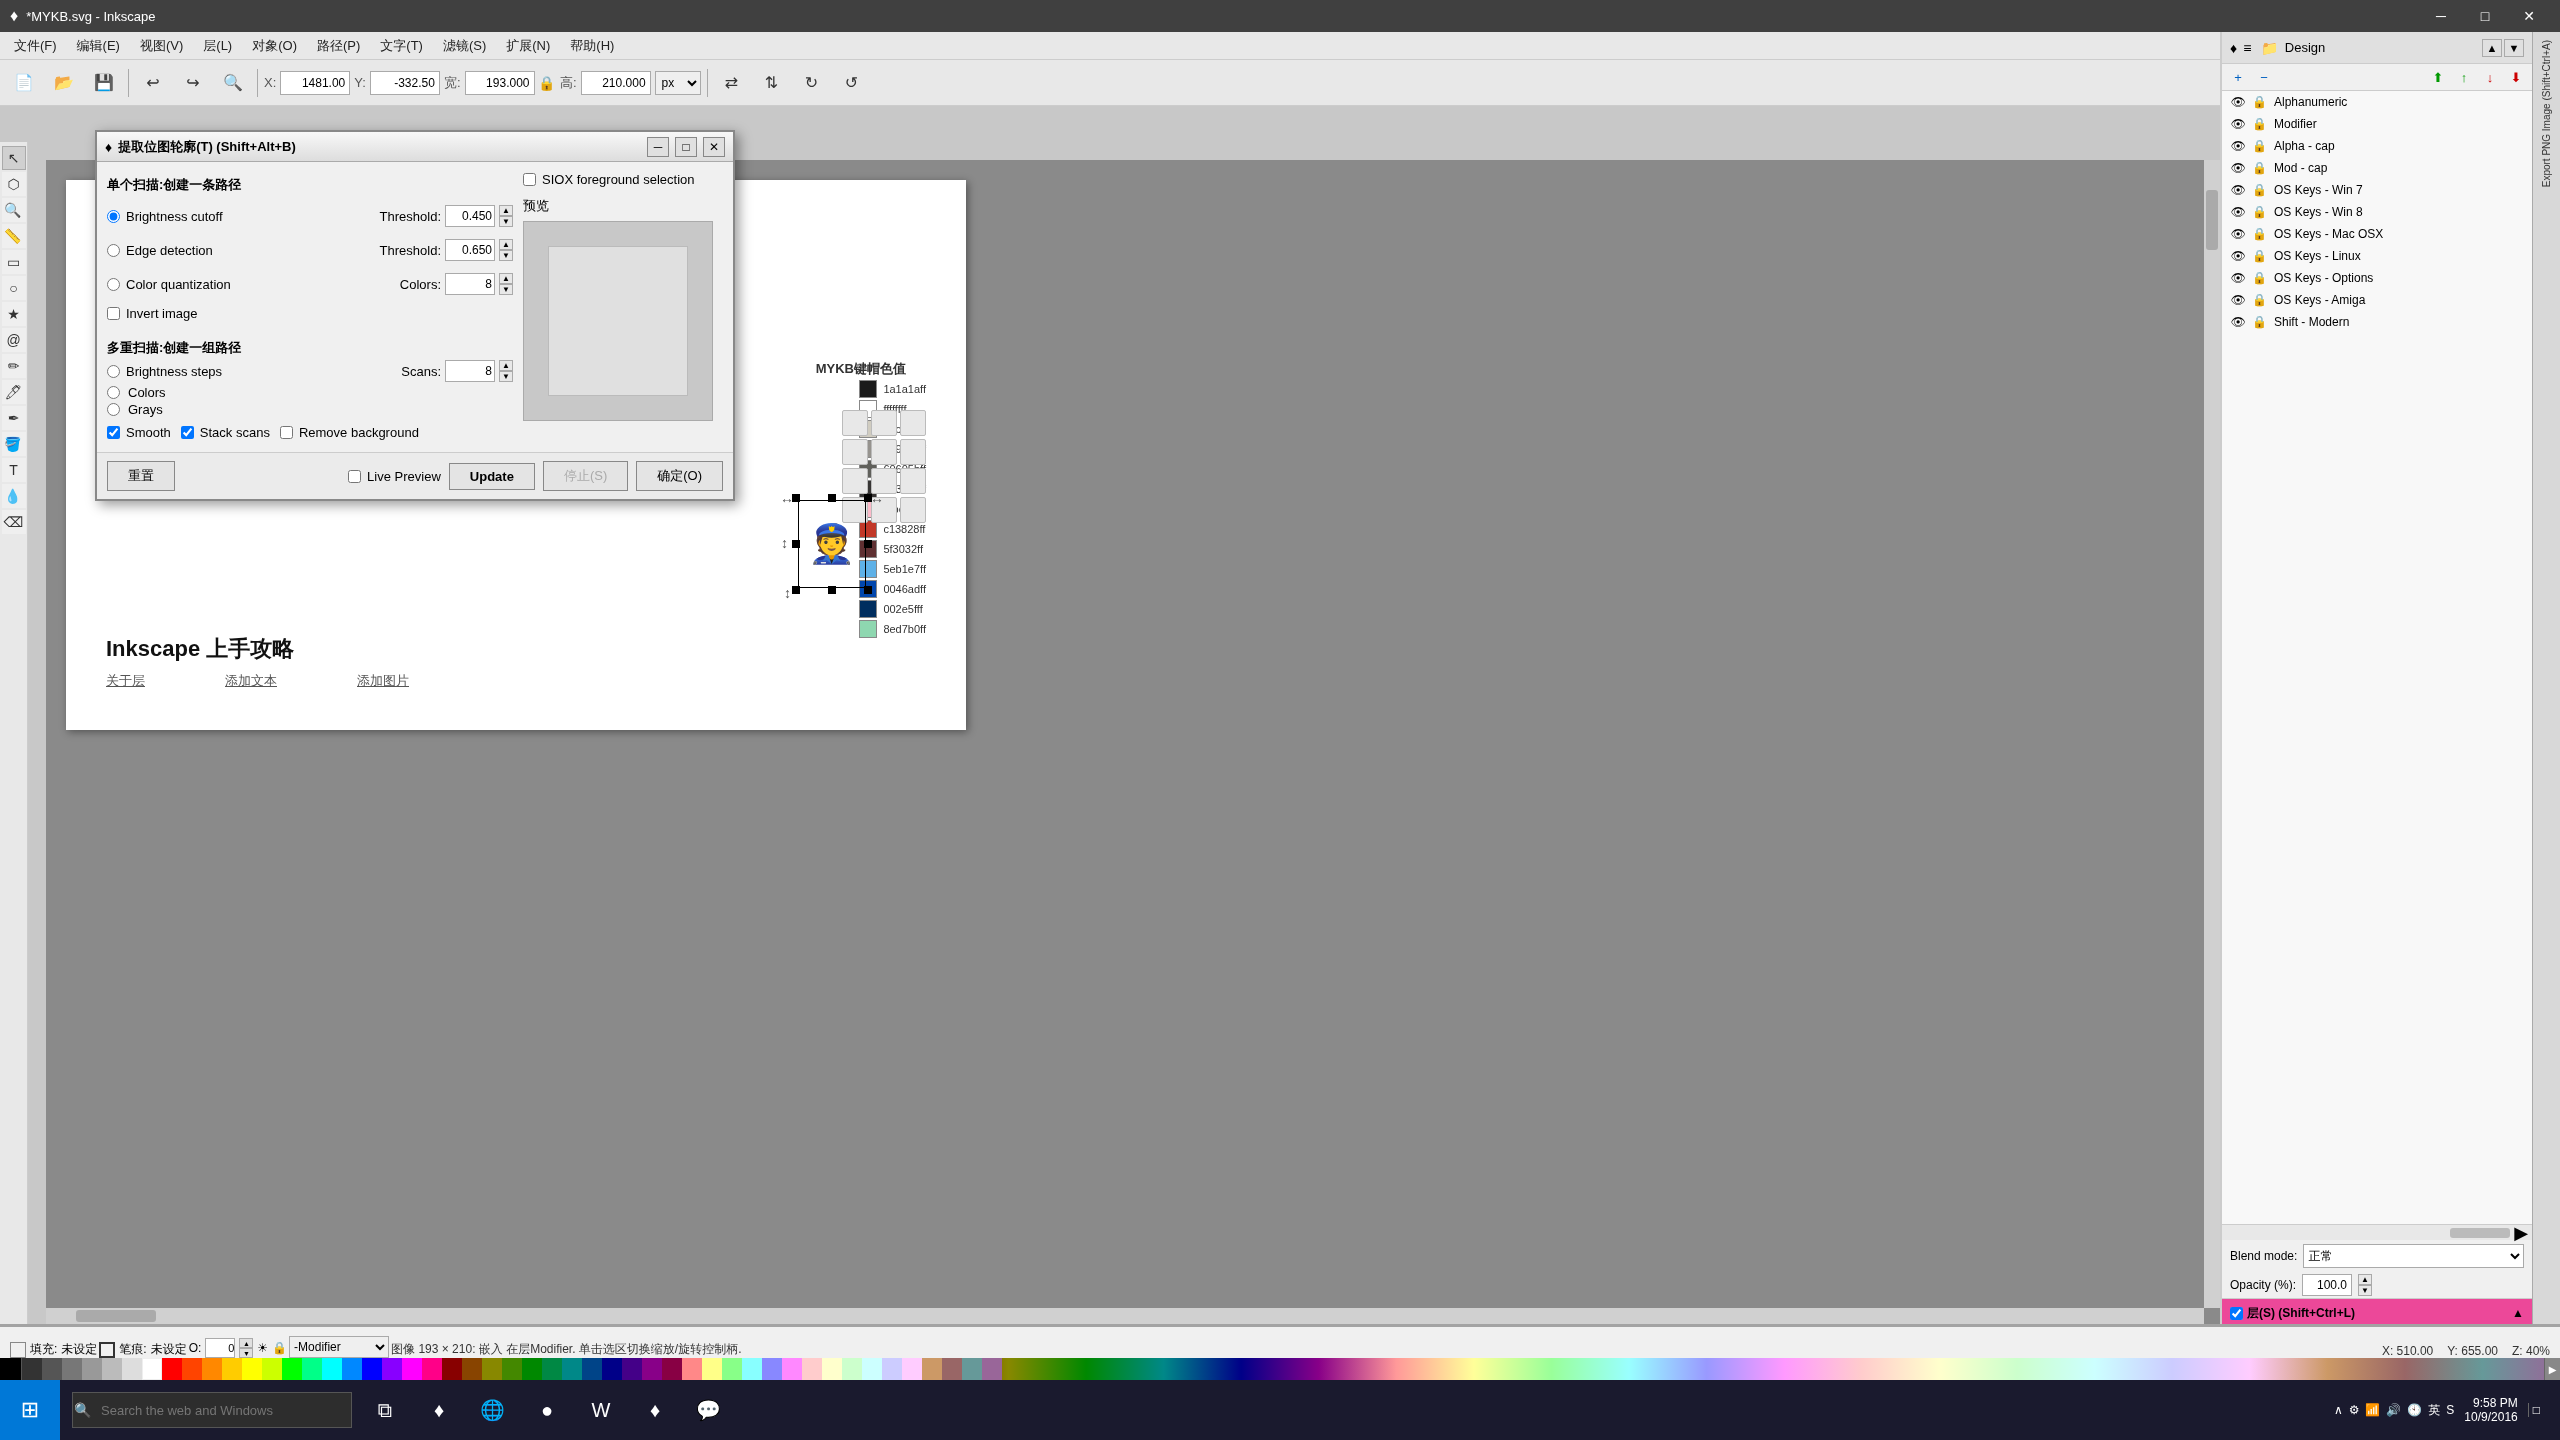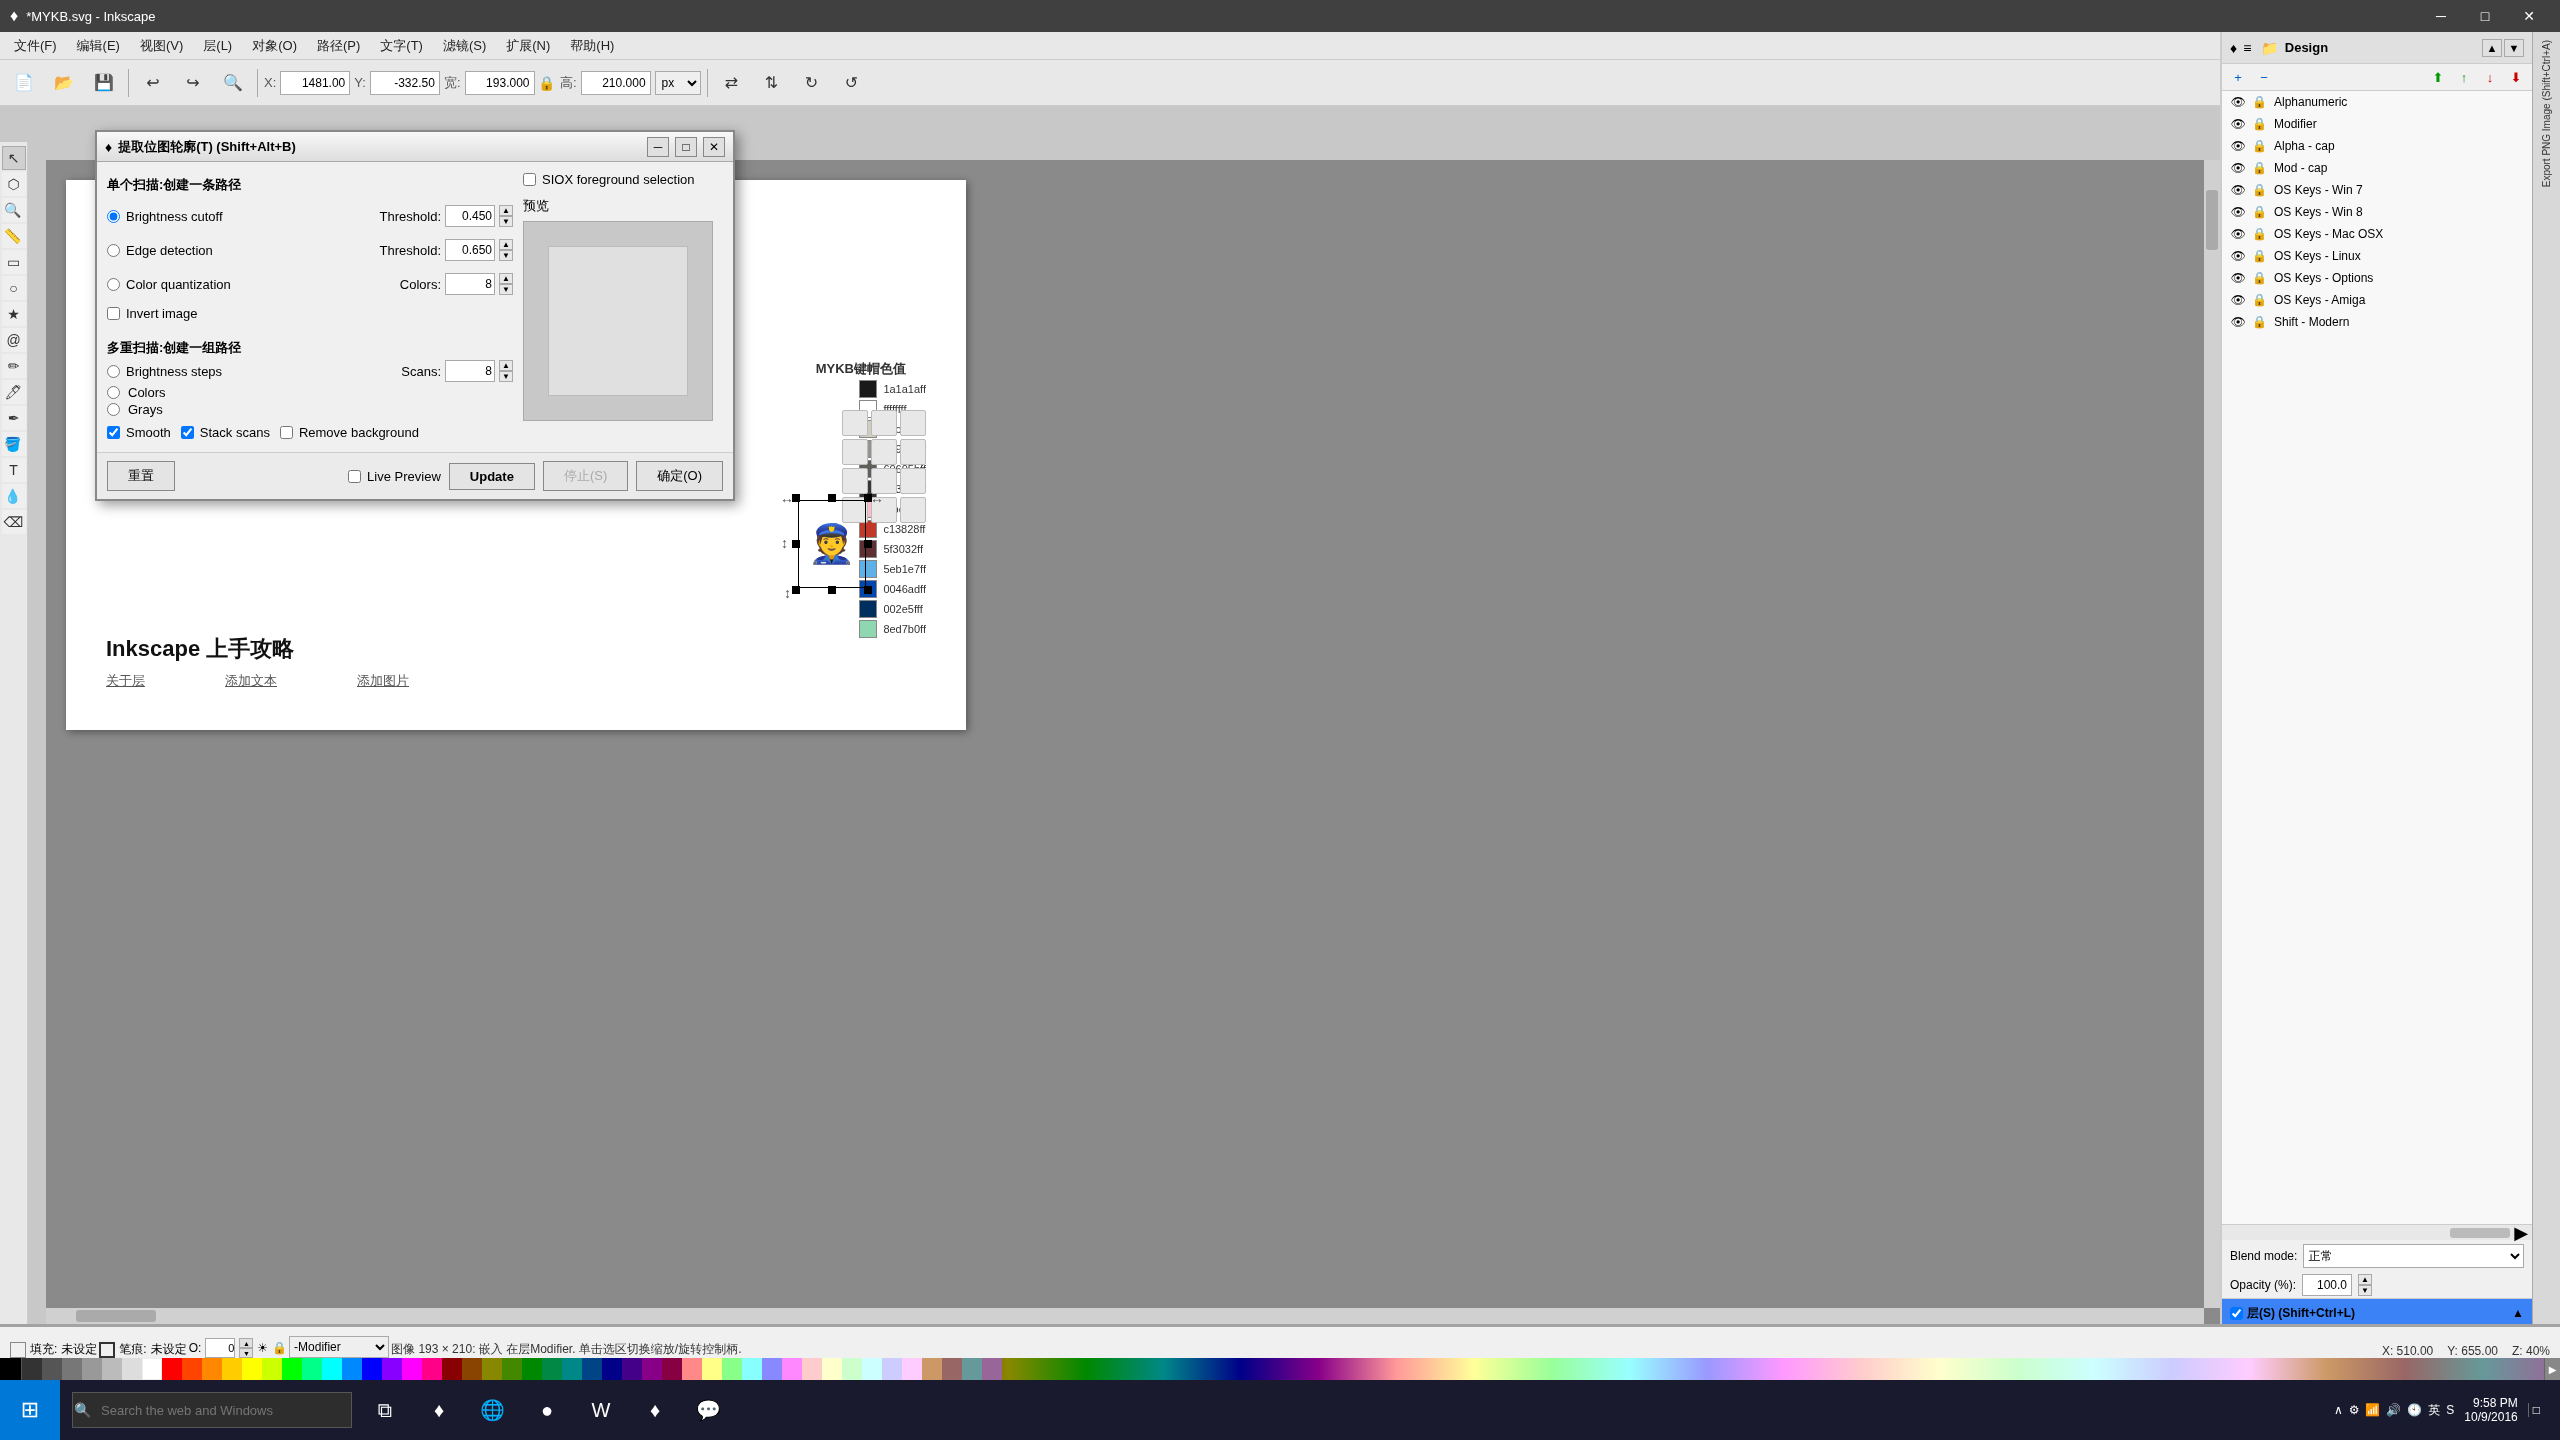--- a/index.html
+++ b/index.html
@@ -269,26 +269,26 @@
     .right-panel-header {
       height: 32px;
       background: #e0e0e0;
       display: flex;
       align-items: center;
       padding: 0 8px;
       border-bottom: 1px solid #ccc;
       gap: 6px;
     }
     .right-panel-title {
-      font-weight: bold;
+      font-weight: normal;
       font-size: 13px;
     }
     .panel-section-header {
       height: 28px;
-      background: #3b82f6;
+      background: #ec4899;
       display: flex;
       align-items: center;
       padding: 0 8px;
       font-weight: bold;
       font-size: 12px;
       cursor: pointer;
       gap: 4px;
     }
     .panel-item {
       display: flex;

